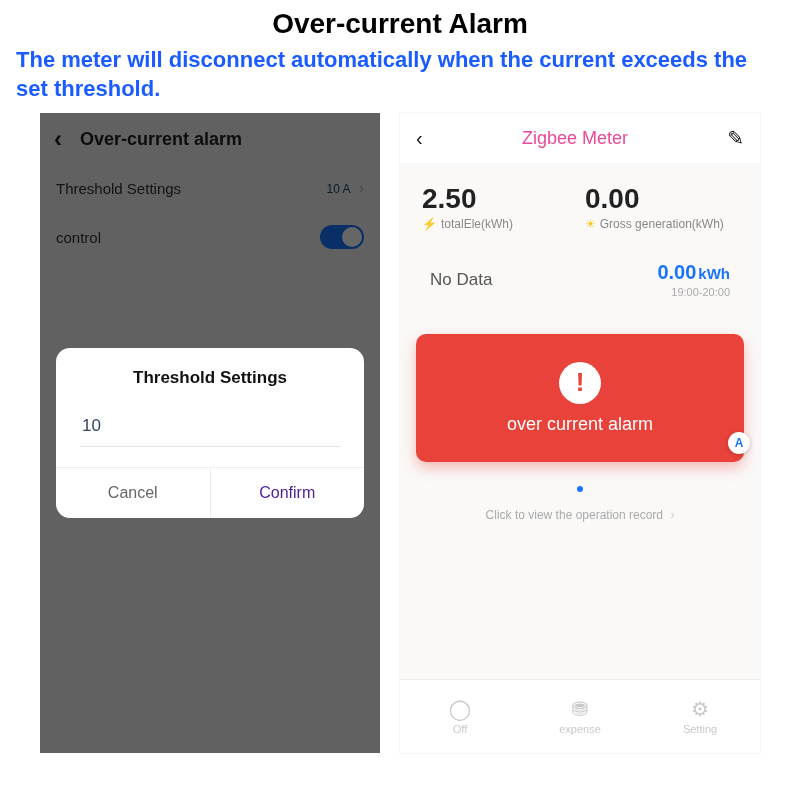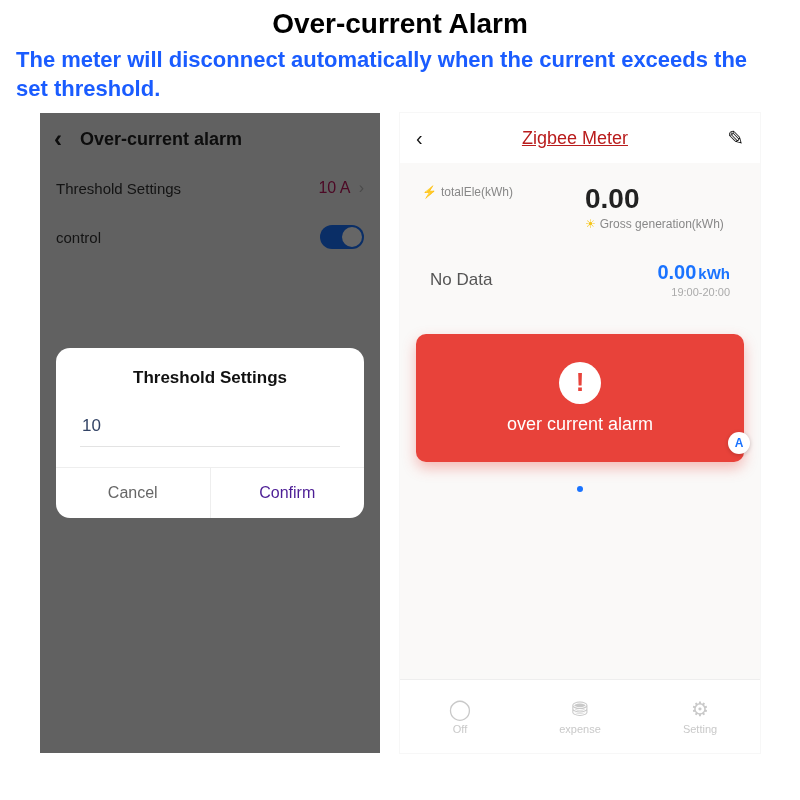--- a/index.html
+++ b/index.html
@@ -19,21 +19,21 @@
   }
   .phone-left .header {
     display: flex; align-items: center; height: 52px;
     padding: 0 14px; font-size: 18px; font-weight: 600; color: #222;
   }
   .phone-left .header .back { font-size: 24px; margin-right: 18px; color: #222; }
   .phone-left .row {
     display: flex; align-items: center; justify-content: space-between;
     padding: 14px 16px; font-size: 15px; color: #333;
   }
-  .phone-left .row .value { color: #be185d; font-size: 16px; }
+  .phone-left .row .value { color: #0c4a6e; font-size: 12px; }
   .phone-left .row .chev  { color: #bbb; font-size: 16px; margin-left: 4px; }
   .toggle { width: 44px; height: 24px; border-radius: 12px; background: #1a73ff; position: relative; }
   .toggle .knob { position: absolute; right: 2px; top: 2px; width: 20px; height: 20px; background: #fff; border-radius: 50%; }
 
   .overlay { position: absolute; inset: 0; background: rgba(0,0,0,.60); display: flex; align-items: center; justify-content: center; padding: 0 16px; }
   .dialog { width: 100%; background: #fff; border-radius: 14px; overflow: hidden; }
   .dialog h3 { font-size: 17px; font-weight: 700; text-align: center; padding: 20px 0 22px; color: #111; }
   .dialog .input-wrap { padding: 0 24px 20px; }
   .dialog input {
     width: 100%; border: none; border-bottom: 1px solid #e3e3e3;
@@ -49,21 +49,21 @@
 
   
   .phone-right {
     width: 360px; height: 640px; background: #faf9f8; display: flex; flex-direction: column;
     box-shadow: 0 0 0 1px rgba(0,0,0,.03);
   }
   .phone-right .header {
     display: flex; align-items: center; justify-content: space-between;
     height: 50px; padding: 0 16px; background: #fff;
   }
-  .phone-right .header .title-r { font-size: 18px; font-weight: 500; color: #b91c1c; text-decoration: underline; }
+  .phone-right .header .title-r { font-size: 18px; font-weight: 500; color: #ec4899; }
   .phone-right .header .back-r, .phone-right .header .edit-r { font-size: 20px; color: #111; }
 
   .stats { display: flex; padding: 20px 22px 10px; gap: 10px; }
   .stat { flex: 1; }
   .stat .num { font-size: 28px; font-weight: 700; color: #222; }
   .stat .lbl { font-size: 12px; color: #888; margin-top: 2px; display: flex; align-items: center; gap: 4px; }
   .bolt { color: #f5c518; font-size: 12px; }
   .sun { color: #f5c518; font-size: 12px; }
 
   .midrow { display: flex; justify-content: space-between; align-items: center; padding: 20px 30px 30px; }
@@ -151,20 +151,21 @@
 
   <div class="phone-right">
     <div class="header">
       <span class="back-r">‹</span>
       <span class="title-r">Zigbee Meter</span>
       <span class="edit-r">✎</span>
     </div>
 
     <div class="stats">
       <div class="stat">
+        <div class="num">2.50</div>
         <div class="lbl">
             <span class="bolt">⚡</span>
             <span>totalEle(kWh)</span>
           </div>
       </div>
       <div class="stat">
         <div class="num">0.00</div>
         <div class="lbl">
             <span class="sun">☀</span>
             <span>Gross generation(kWh)</span>
@@ -179,20 +180,24 @@
         <div class="time">19:00-20:00</div>
       </div>
     </div>
 
     <div class="alarm-card">
       <div class="excl">!</div>
       <div class="msg">over current alarm</div>
       <div class="badge-a">A</div>
     </div>
     <div class="pager"><span class="pager-dot"></span></div>
+    <div class="record">
+      <span>Click to view the operation record</span>
+      <span class="chev2">›</span>
+    </div>
 
     <div class="spacer"></div>
     <div class="bottombar">
       <div class="item">
         <span class="ico">◯</span>
         <span>Off</span>
       </div>
       <div class="item">
         <span class="ico">⛃</span>
         <span>expense</span>

